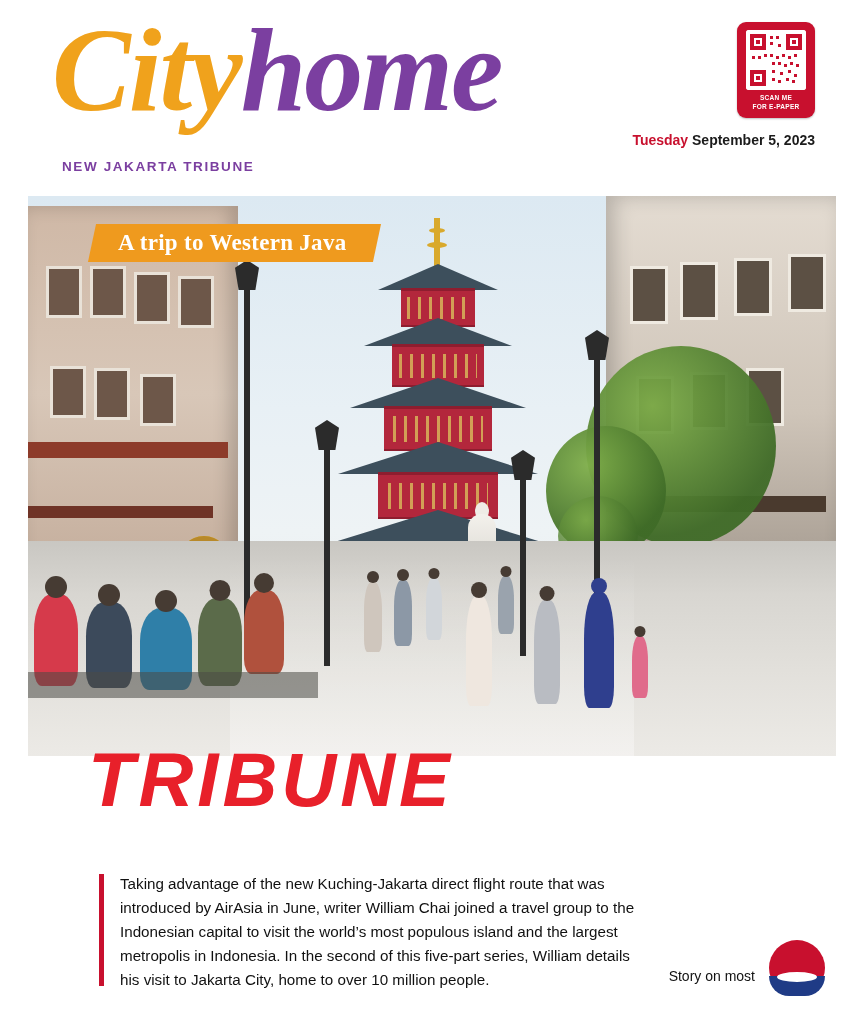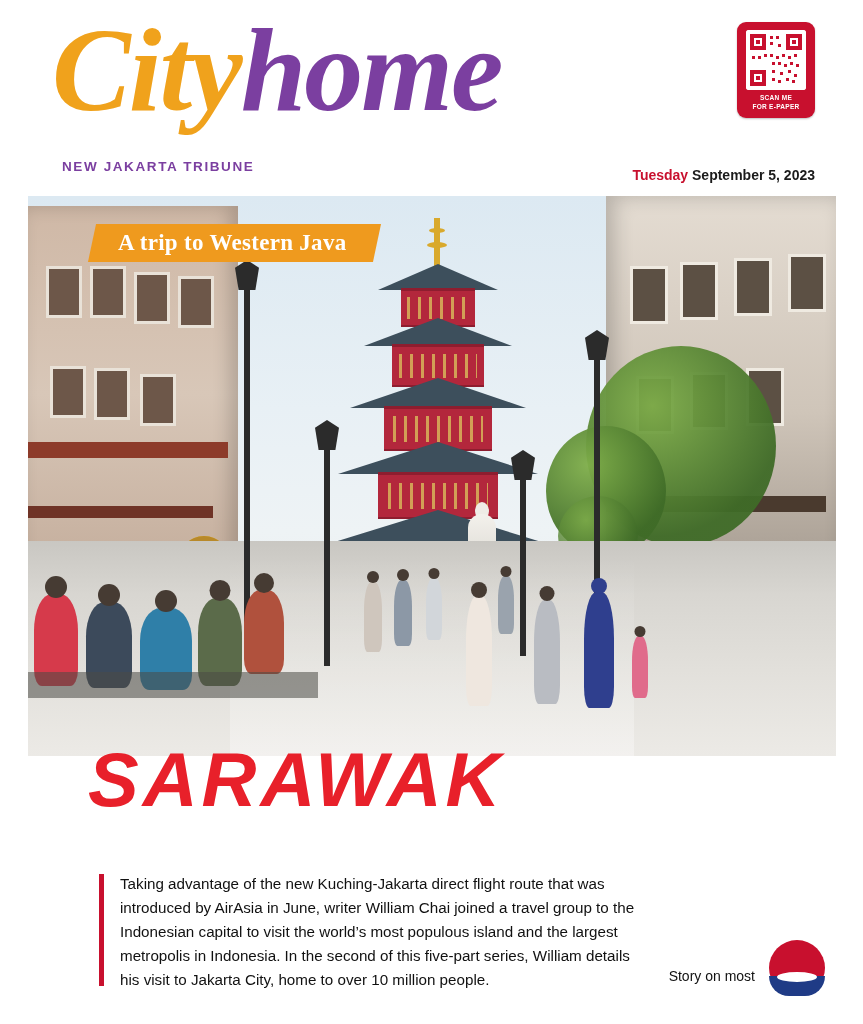--- a/index.html
+++ b/index.html
@@ -56,21 +56,20 @@
   }
 
   .dateline {
     position: absolute;
     right: 48px;
     top: 132px;
     font-size: 14px;
     font-weight: 700;
     color: #1b1b1b;
     white-space: nowrap;
-    margin-top: 35px;
   }
   .dateline .day { color: #C8102E; }
 
   
   .qr-badge {
     position: absolute;
     right: 48px;
     top: 22px;
     width: 78px;
     height: 96px;
@@ -602,21 +601,21 @@
           <span class="p-head" style="top:-17px; width:20px; height:20px;"></span>
         </div>
       <div style="position:absolute; left:0; top:116px; width:290px; height:26px; background:#4a4a46; opacity:.55;"></div>
     </div>
 
     <div class="ribbon" style="top:28px; left:64px;">
       <span>A trip to Western Java</span>
     </div>
   </div>
 
-  <div class="headline-jakarta">SARAWAK</div>
+  <div class="headline-jakarta">TRIBUNE</div>
 
   <div class="rule"></div>
   <div class="standfirst">Taking advantage of the new Kuching-Jakarta direct flight route that was introduced by AirAsia in June, writer William Chai joined a travel group to the Indonesian capital to visit the world’s most populous island and the largest metropolis in Indonesia. In the second of this five-part series, William details his visit to Jakarta City, home to over 10 million people.</div>
 
   <div class="story-on">Story on most</div>
   <div class="pages-badge">
     <span>6 &amp; 7</span>
     <span class="swoosh"></span>
   </div>
 

